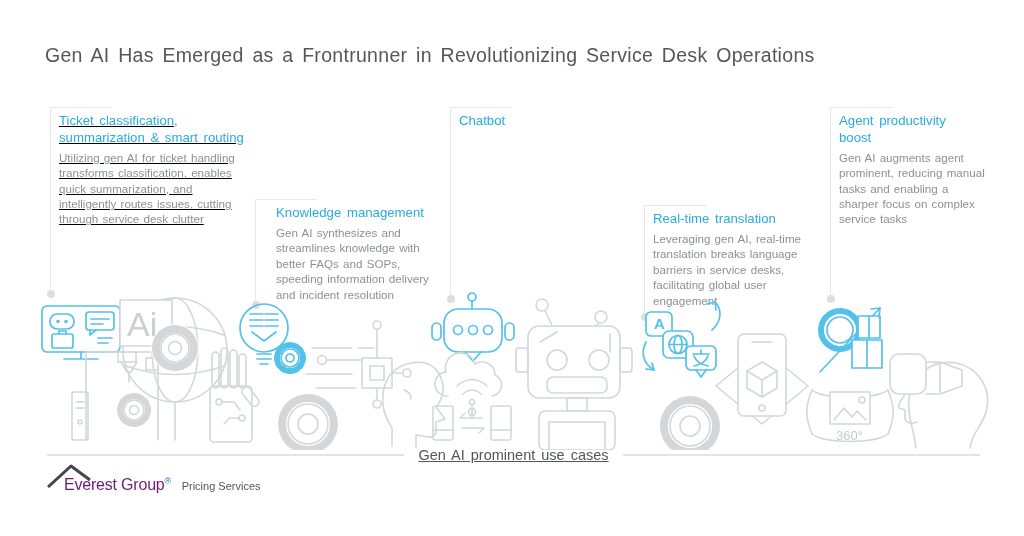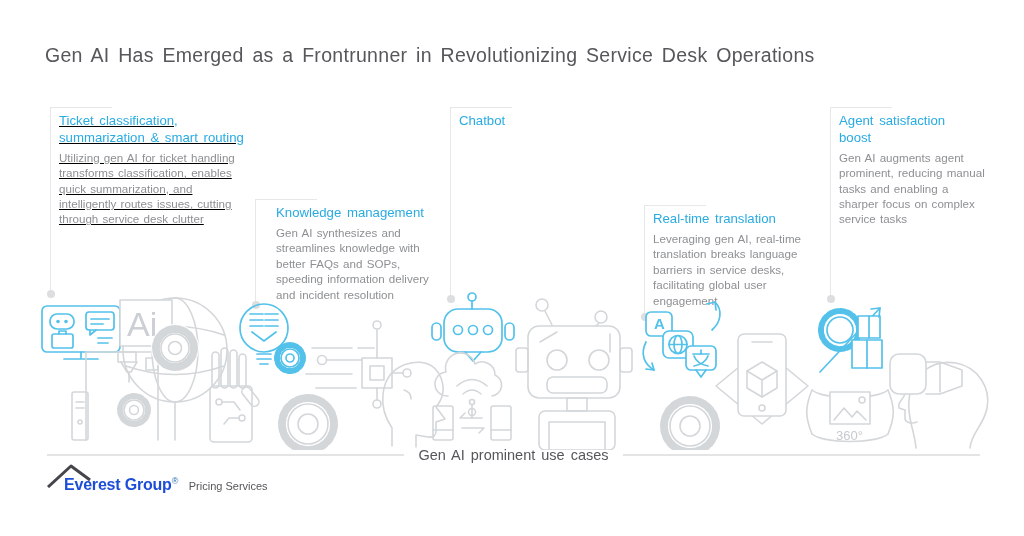--- a/index.html
+++ b/index.html
@@ -44,26 +44,26 @@
   svg .ring-s { stroke-width:6; stroke-dasharray:3.4 3; }
   svg text { stroke:none; }
   .t-ai  { fill:#ccd0d4; font-size:34px; }
   .t-deg { fill:#c6cace; font-size:13px; }
   .t-a   { fill:#53c1ea; font-size:15px; font-weight:bold; }
   .bf { fill:#53c1ea; stroke:none; }
 
   
   .caption-row { position:absolute; left:47px; right:44px; top:447px; display:flex; align-items:center; gap:14px; }
   .caption-line { flex:1; height:2px; background:#e4e4e4; }
-  .caption-text { font-size:14.5px; color:#55565a; word-spacing:2px; white-space:nowrap; }
+  .caption-text { font-size:14.5px; color:#55565a; word-spacing:2px; white-space:nowrap;text-decoration:underline; }
 
   
   .logo { position:absolute; left:64px; top:476px; white-space:nowrap; }
   .logo-mark { position:absolute; left:-18px; top:-14px; }
-  .logo-text { color:#1d4ed8; font-size:16px; font-weight:700; letter-spacing:-.2px; }
+  .logo-text { color:#701a75; font-size:16px; font-weight:400; letter-spacing:-.2px; }
   .logo-reg  { color:#2b70b2; font-size:9px; vertical-align:super; }
   .logo-suffix { font-size:11px; color:#55565a; margin-left:6px;text-align:right; }
 </style>
 </head>
 <body>
 
 <div class="stage">
 
   <div class="title">Gen AI Has Emerged as a Frontrunner in Revolutionizing Service Desk Operations</div>
 
@@ -104,21 +104,21 @@
       <div class="callout-title">Real-time translation</div>
       <div class="callout-body">Leveraging gen AI, real-time translation breaks language barriers in service desks, facilitating global user engagement</div>
     </div>
   </div>
 
   <div class="callout c5">
     <div class="hline"></div>
     <div class="vline"></div>
     <div class="dot"></div>
     <div class="callout-content">
-      <div class="callout-title">Agent satisfaction boost</div>
+      <div class="callout-title">Agent productivity boost</div>
       <div class="callout-body">Gen AI augments agent prominent, reducing manual tasks and enabling a sharper focus on complex service tasks</div>
     </div>
   </div>
 
   <div class="illustrations">
     <svg width="1024" height="160" viewBox="0 0 1024 160">
 
       <g>
         <rect class="b" x="42" y="16" width="78" height="46" rx="5"></rect>
         <line class="b" x1="81" y1="62" x2="81" y2="68"></line>

